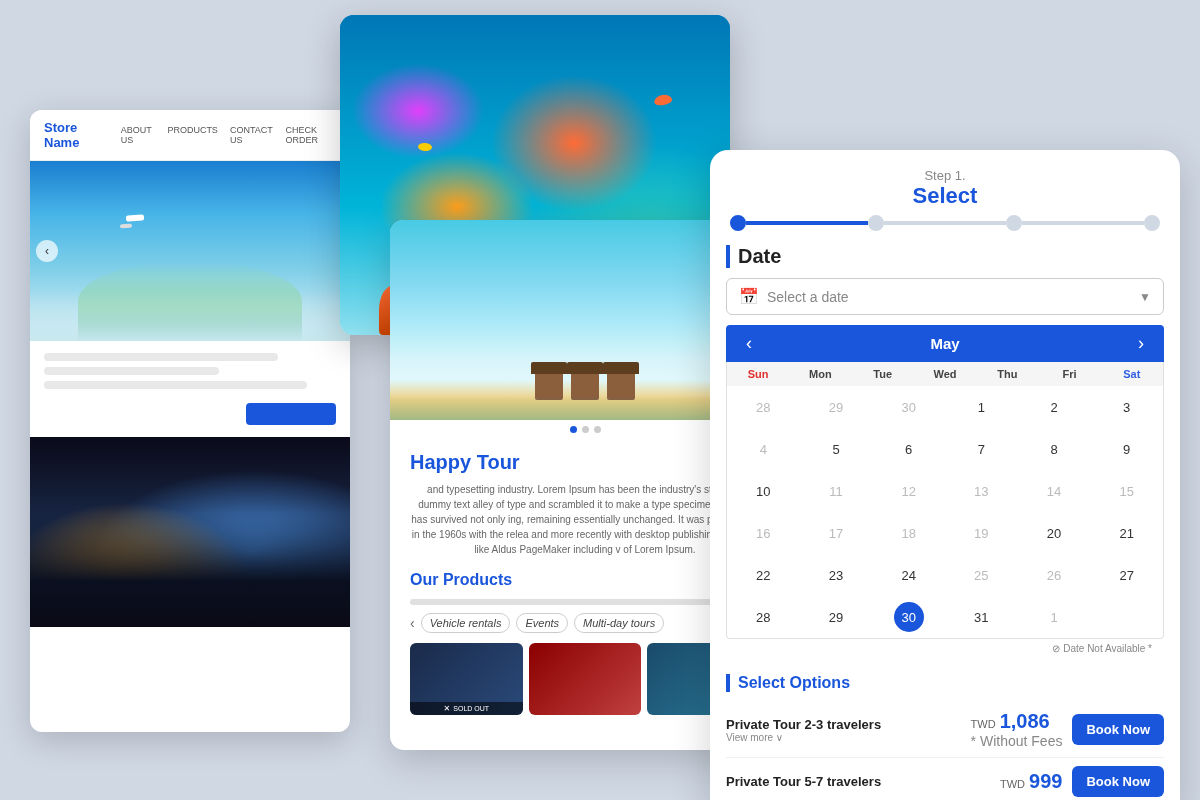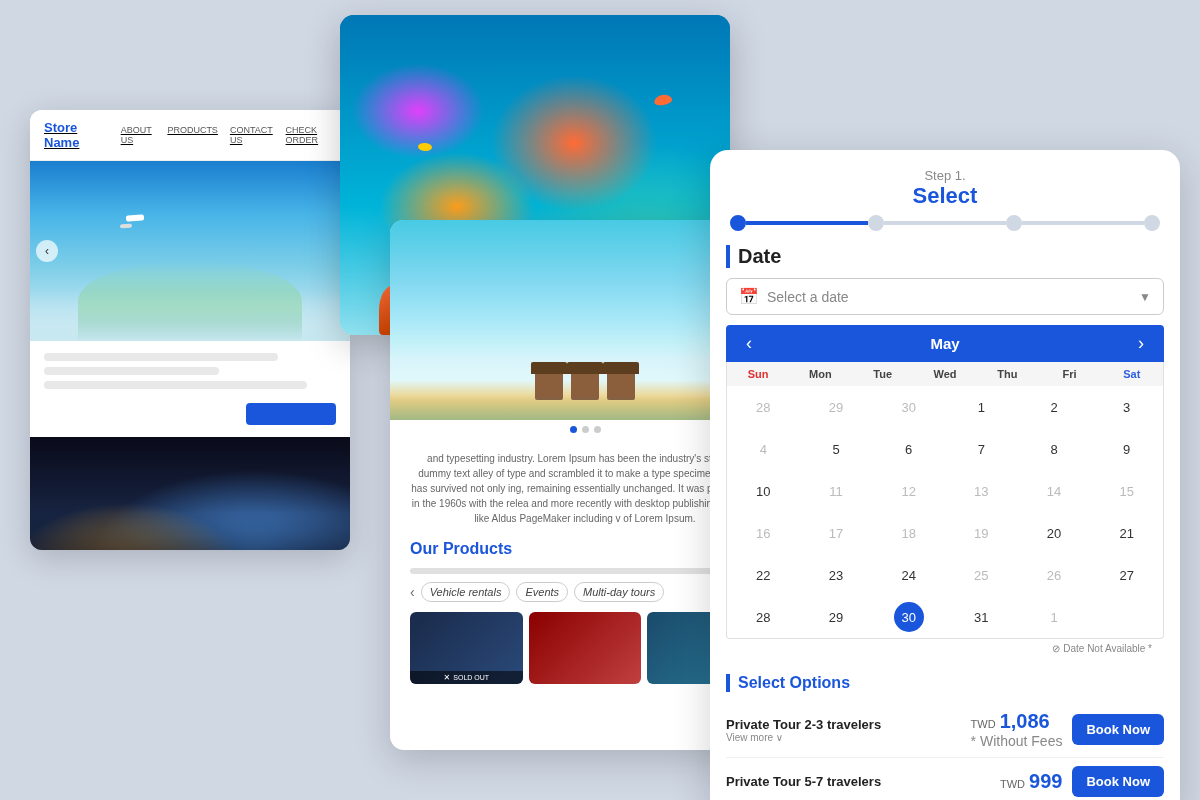--- a/index.html
+++ b/index.html
@@ -18,27 +18,26 @@
       height: 800px;
       position: relative;
     }
 
     
     .card-store {
       position: absolute;
       top: 110px;
       left: 30px;
       width: 320px;
-      height: 440px;
+      height: 622px;
       background: #fff;
       border-radius: 12px;
       overflow: hidden;
       box-shadow: 0 8px 32px rgba(0,0,0,0.18);
       z-index: 1;
-      text-decoration: underline;
     }
     .card-store-nav {
       background: #fff;
       padding: 10px 14px;
       display: flex;
       align-items: center;
       gap: 16px;
       border-bottom: 1px solid #eee;
     }
     .card-store-nav .brand {
@@ -577,20 +576,21 @@
 
         <div style="position:absolute;bottom:0;left:0;right:0;height:25px;background:linear-gradient(180deg,transparent,rgba(0,150,200,0.3));"></div>
       </div>
     </div>
     <div class="tour-dots">
       <div class="tour-dot active"></div>
       <div class="tour-dot"></div>
       <div class="tour-dot"></div>
     </div>
     <div class="tour-body">
+      <div class="tour-title">Happy Tour</div>
       <div class="tour-desc">and typesetting industry. Lorem Ipsum has been the industry's standard dummy text alley of type and scrambled it to make a type specimen book. It has survived not only ing, remaining essentially unchanged. It was popularised in the 1960s with the relea and more recently with desktop publishing software like Aldus PageMaker including v of Lorem Ipsum.</div>
       <div class="our-products">Our Products</div>
       <div style="height:6px;background:#e0e0e0;border-radius:3px;margin-bottom:8px;"></div>
       <div class="filter-bar">
         <span class="filter-prev">‹</span>
         <div class="filter-tag">Vehicle rentals</div>
         <div class="filter-tag">Events</div>
         <div class="filter-tag">Multi-day tours</div>
       </div>
       <div class="product-thumbs">

